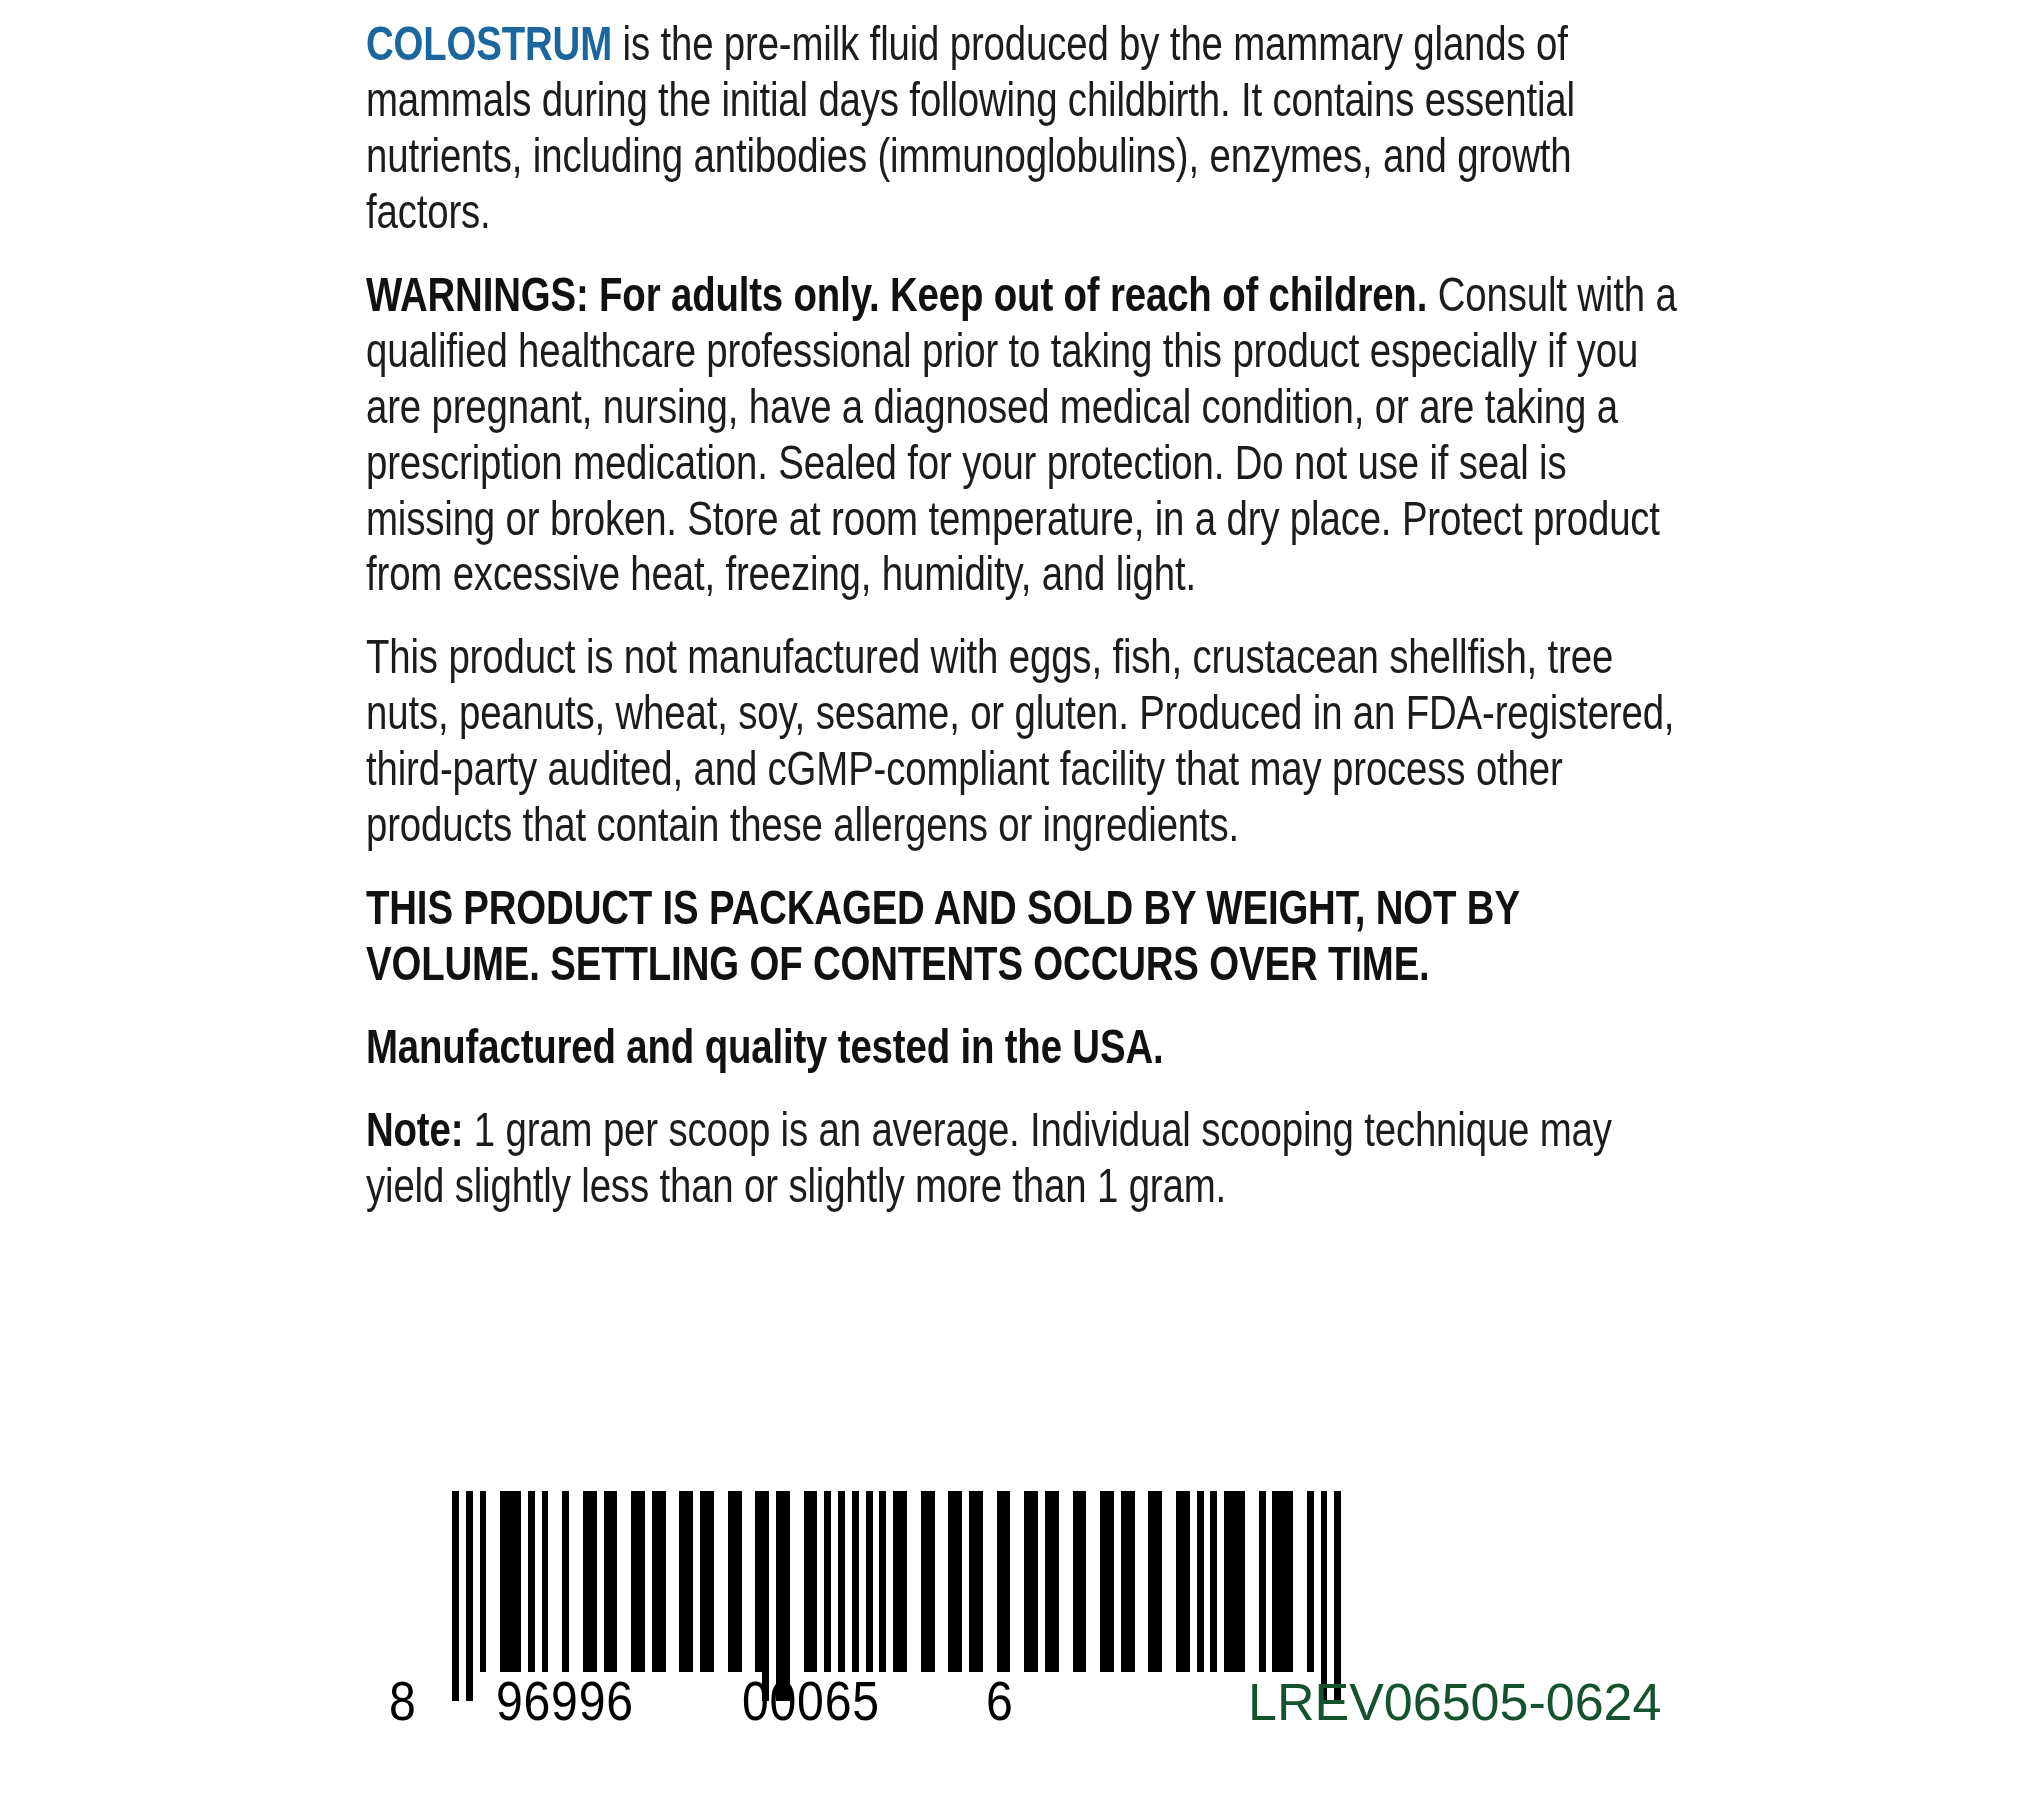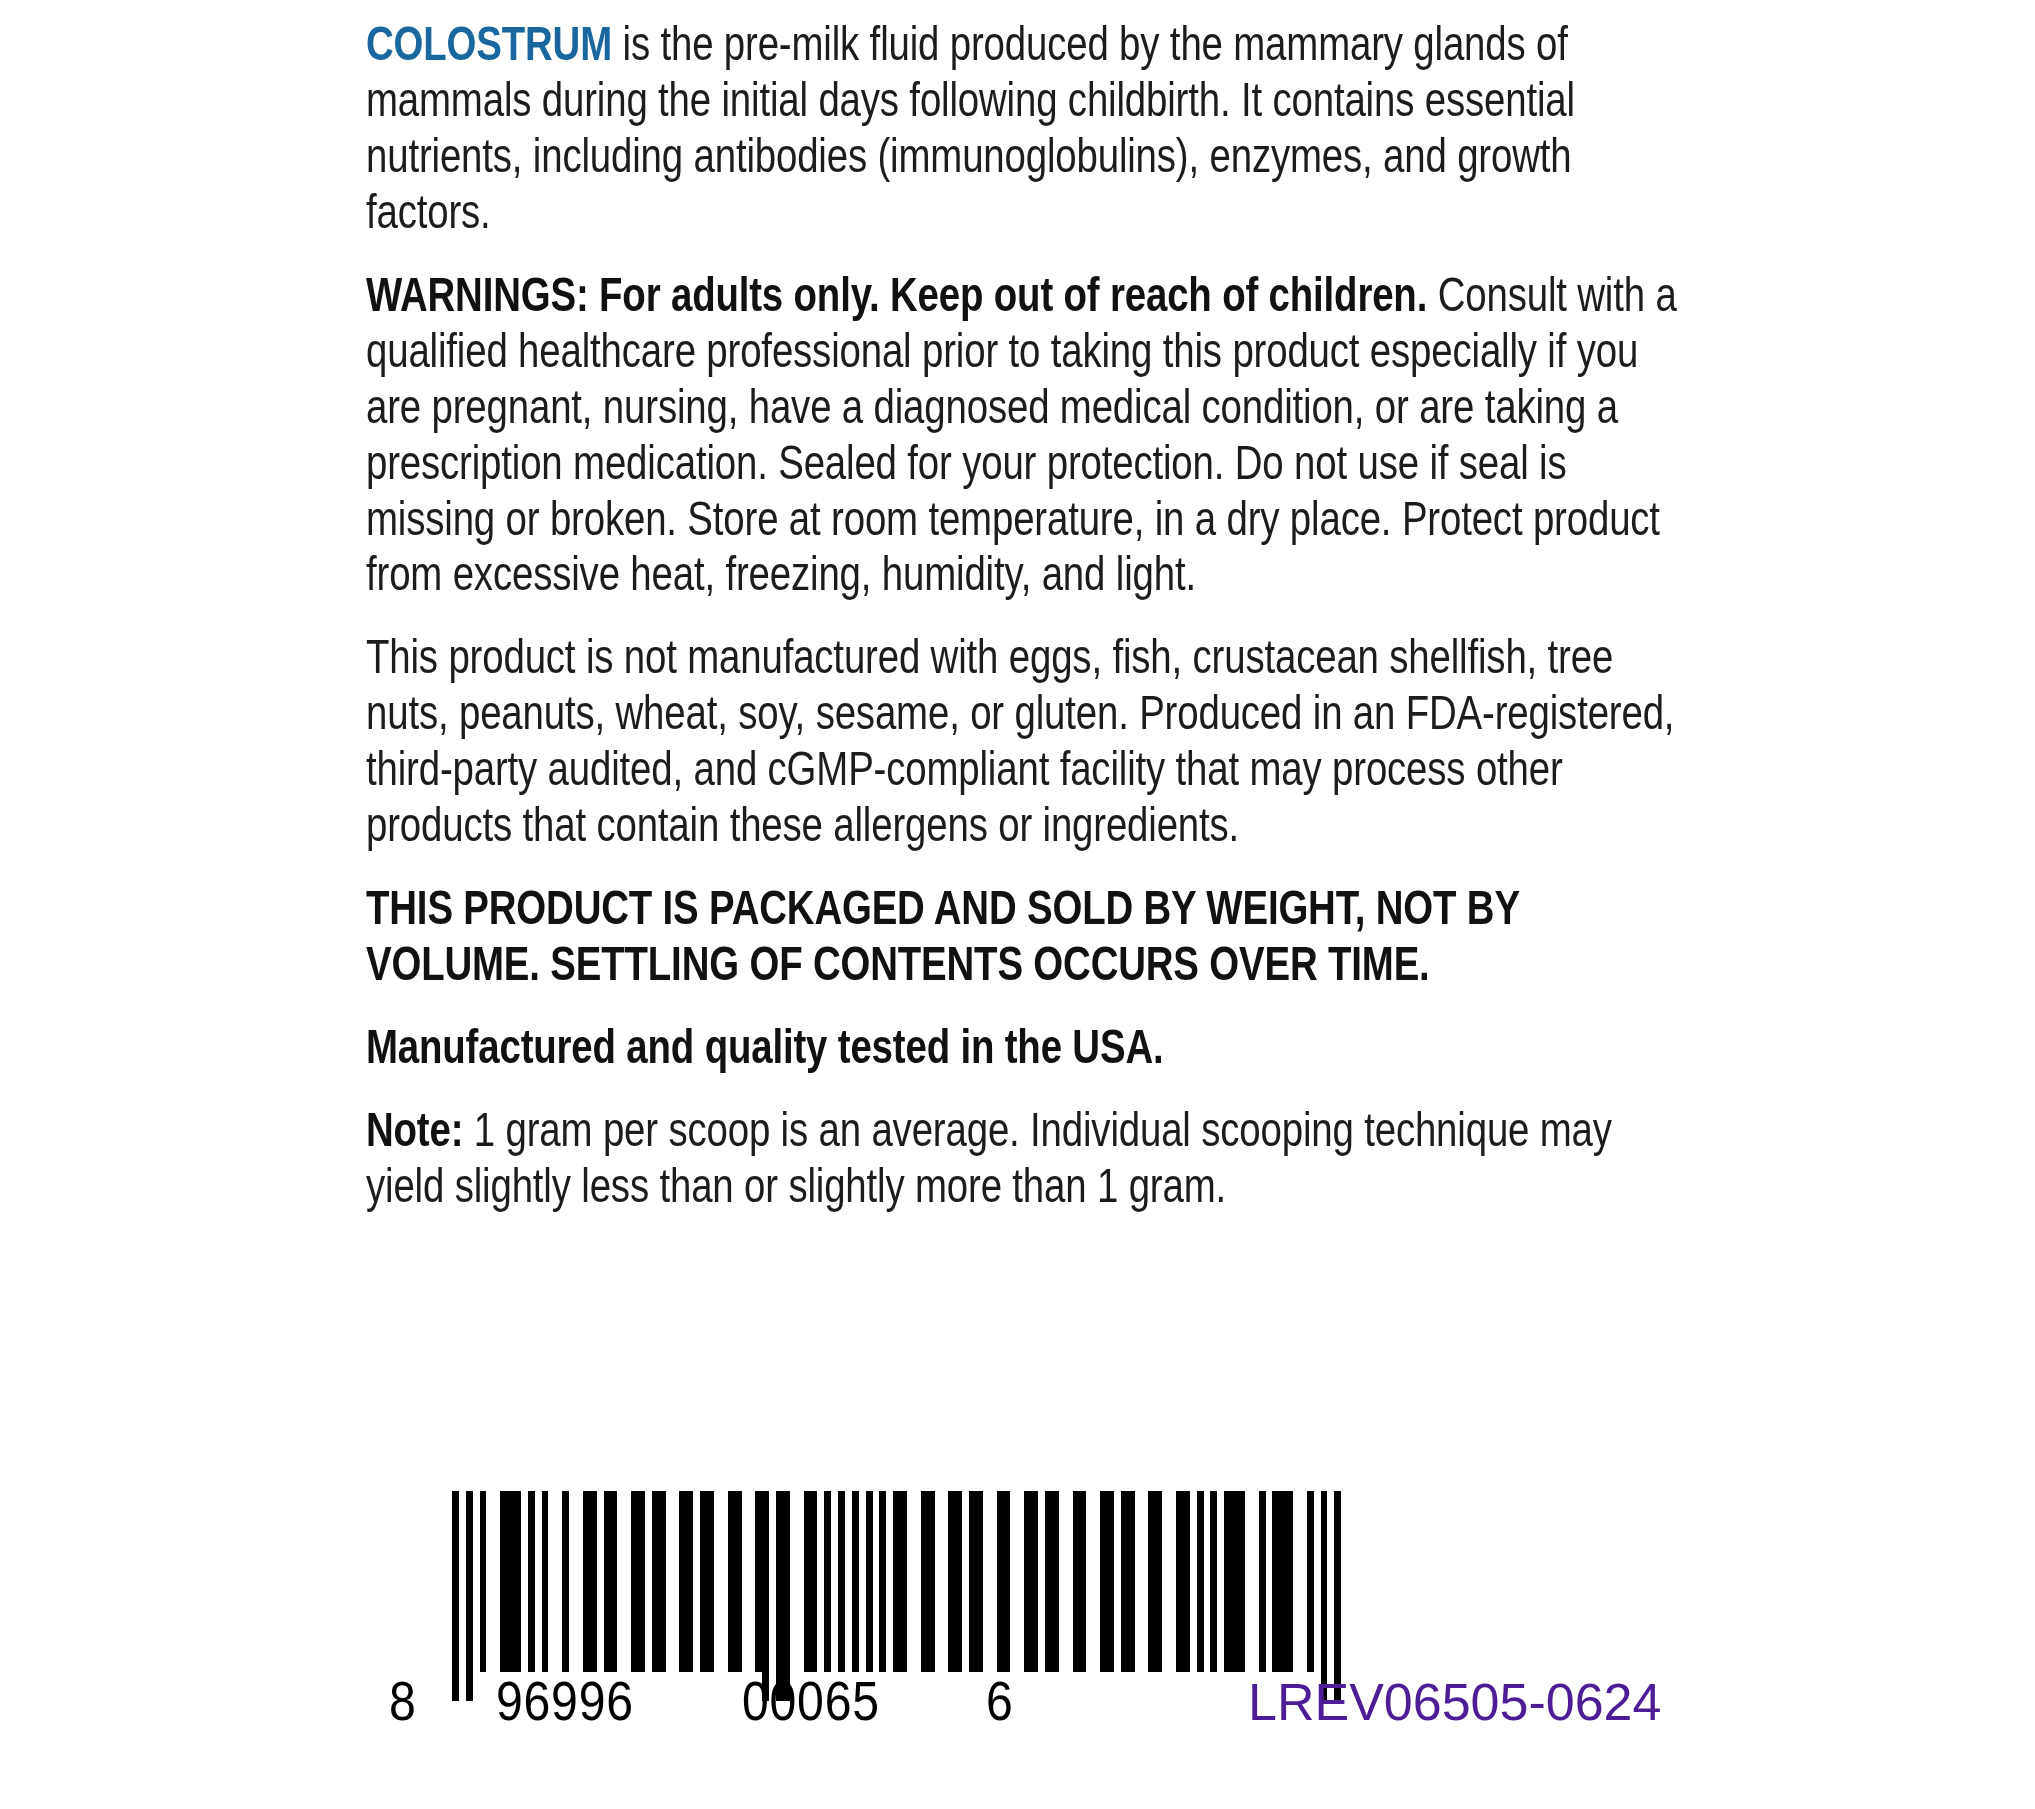--- a/index.html
+++ b/index.html
@@ -98,21 +98,21 @@
   .bc-left   { left: 107px; }
   .bc-right  { left: 353px; }
   .bc-check  { left: 597px; }
 
   .lot-code {
     position: absolute;
     left: 859px;
     top: 181px;
     font-family: "Liberation Sans", sans-serif;
     font-size: 52px;
-    color: #4c1d95;
+    color: #14532d;
     letter-spacing: 0px;
     white-space: nowrap;
   }
 </style>
 </head>
 <body>
 
 <div class="label-panel">
 
   <div class="text-column">

